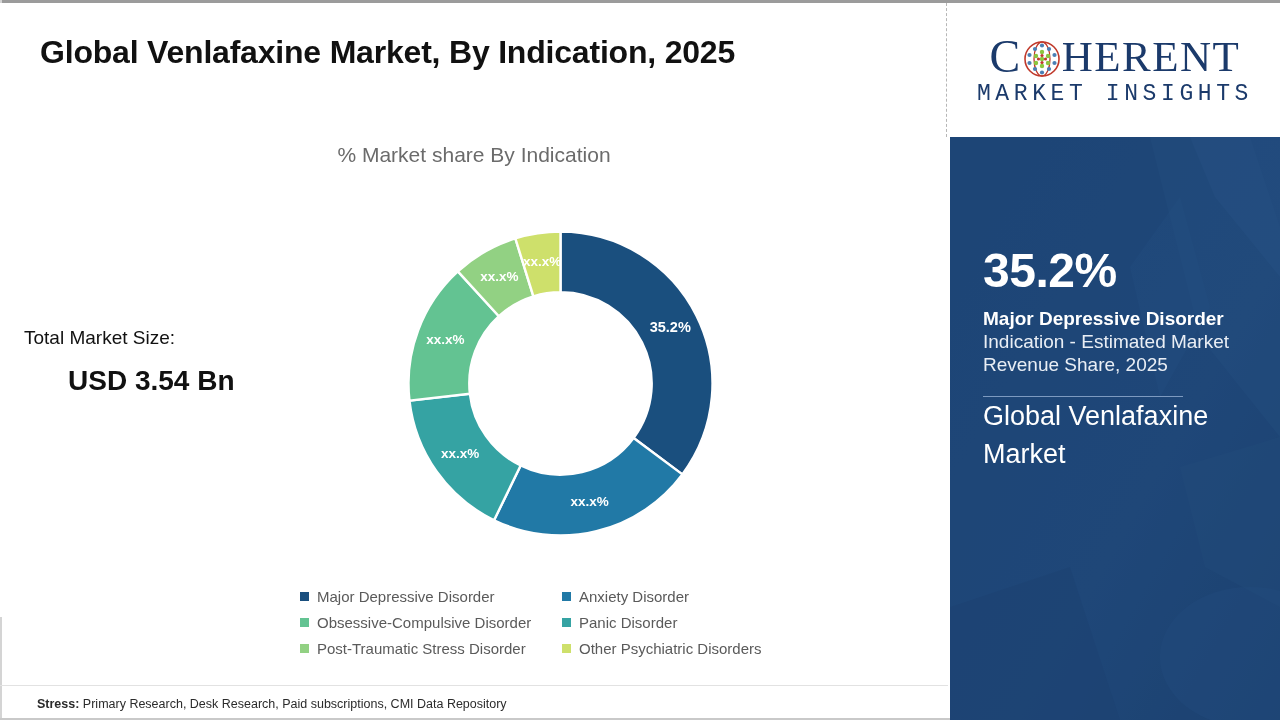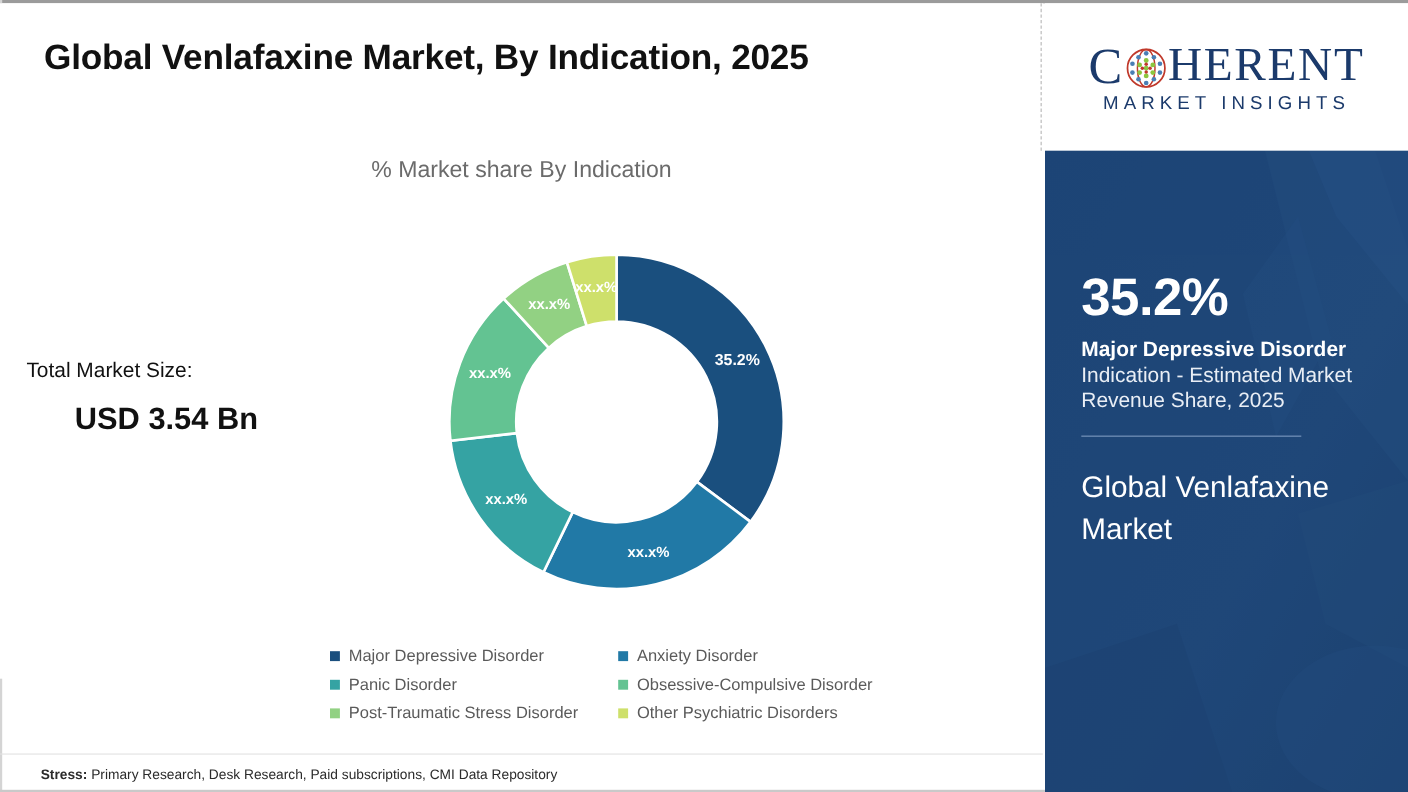--- a/index.html
+++ b/index.html
@@ -81,22 +81,22 @@
   }
   .logo-inner{width:296px;text-align:center;}
   .logo-top{
     display:flex;align-items:center;justify-content:center;
     font-family:"Liberation Serif", serif;
     font-size:43px;color:#1b3a6b;letter-spacing:1.5px;line-height:1;
   }
   .logo-top .c1{font-size:46px;}
   .globe{display:inline-block;width:38px;height:38px;margin:0 1px 0 1px;position:relative;top:2px;}
   .logo-bottom{
-    font-family:Liberation Sans, sans-serif;
-    font-size:17px;color:#1b3a6b;letter-spacing:4.6px;
+    font-family:Liberation Mono, monospace;
+    font-size:23px;color:#1b3a6b;letter-spacing:4.6px;
     margin-top:1px;
   }
 
   .sidebar{
     position:absolute;left:950px;top:137px;width:330px;height:583px;
     background:#1d4576;overflow:hidden;
   }
   .sidebar-bg{position:absolute;inset:0;opacity:.5;}
   .sb-content{position:relative;z-index:2;padding:0 33px;}
   .sb-pct{
@@ -104,21 +104,20 @@
     font-size:48px;font-weight:bold;color:#ffffff;line-height:1;
     letter-spacing:-0.5px;
   }
   .sb-desc{
     margin-top:12px;
     font-size:19px;color:#e9eef5;line-height:1.22;
   }
   .sb-desc b{font-weight:bold;color:#ffffff;}
   .sb-rule{margin-top:19px;width:200px;height:1px;background:#7d9ac0;}
   .sb-title{
-    margin-top:27px;
     font-size:27px;color:#ffffff;line-height:1.44;font-weight:normal;
   }
 </style>
 </head>
 <body>
 
 <div id="root">
 
   <div class="frame-top"></div>
   <div class="frame-left"></div>
@@ -153,26 +152,26 @@
     <div class="legend" id="legend">
         <div class="legend-item">
           <span class="legend-swatch" style="background: rgb(26, 79, 126);"></span>
           <span class="legend-text">Major Depressive Disorder</span>
         </div>
         <div class="legend-item">
           <span class="legend-swatch" style="background: rgb(33, 121, 166);"></span>
           <span class="legend-text">Anxiety Disorder</span>
         </div>
         <div class="legend-item">
+          <span class="legend-swatch" style="background: rgb(99, 195, 146);"></span>
+          <span class="legend-text">Obsessive-Compulsive Disorder</span>
+        </div>
+        <div class="legend-item">
           <span class="legend-swatch" style="background: rgb(53, 163, 163);"></span>
           <span class="legend-text">Panic Disorder</span>
-        </div>
-        <div class="legend-item">
-          <span class="legend-swatch" style="background: rgb(99, 195, 146);"></span>
-          <span class="legend-text">Obsessive-Compulsive Disorder</span>
         </div>
         <div class="legend-item">
           <span class="legend-swatch" style="background: rgb(146, 209, 131);"></span>
           <span class="legend-text">Post-Traumatic Stress Disorder</span>
         </div>
         <div class="legend-item">
           <span class="legend-swatch" style="background: rgb(206, 224, 107);"></span>
           <span class="legend-text">Other Psychiatric Disorders</span>
         </div>
       </div>

